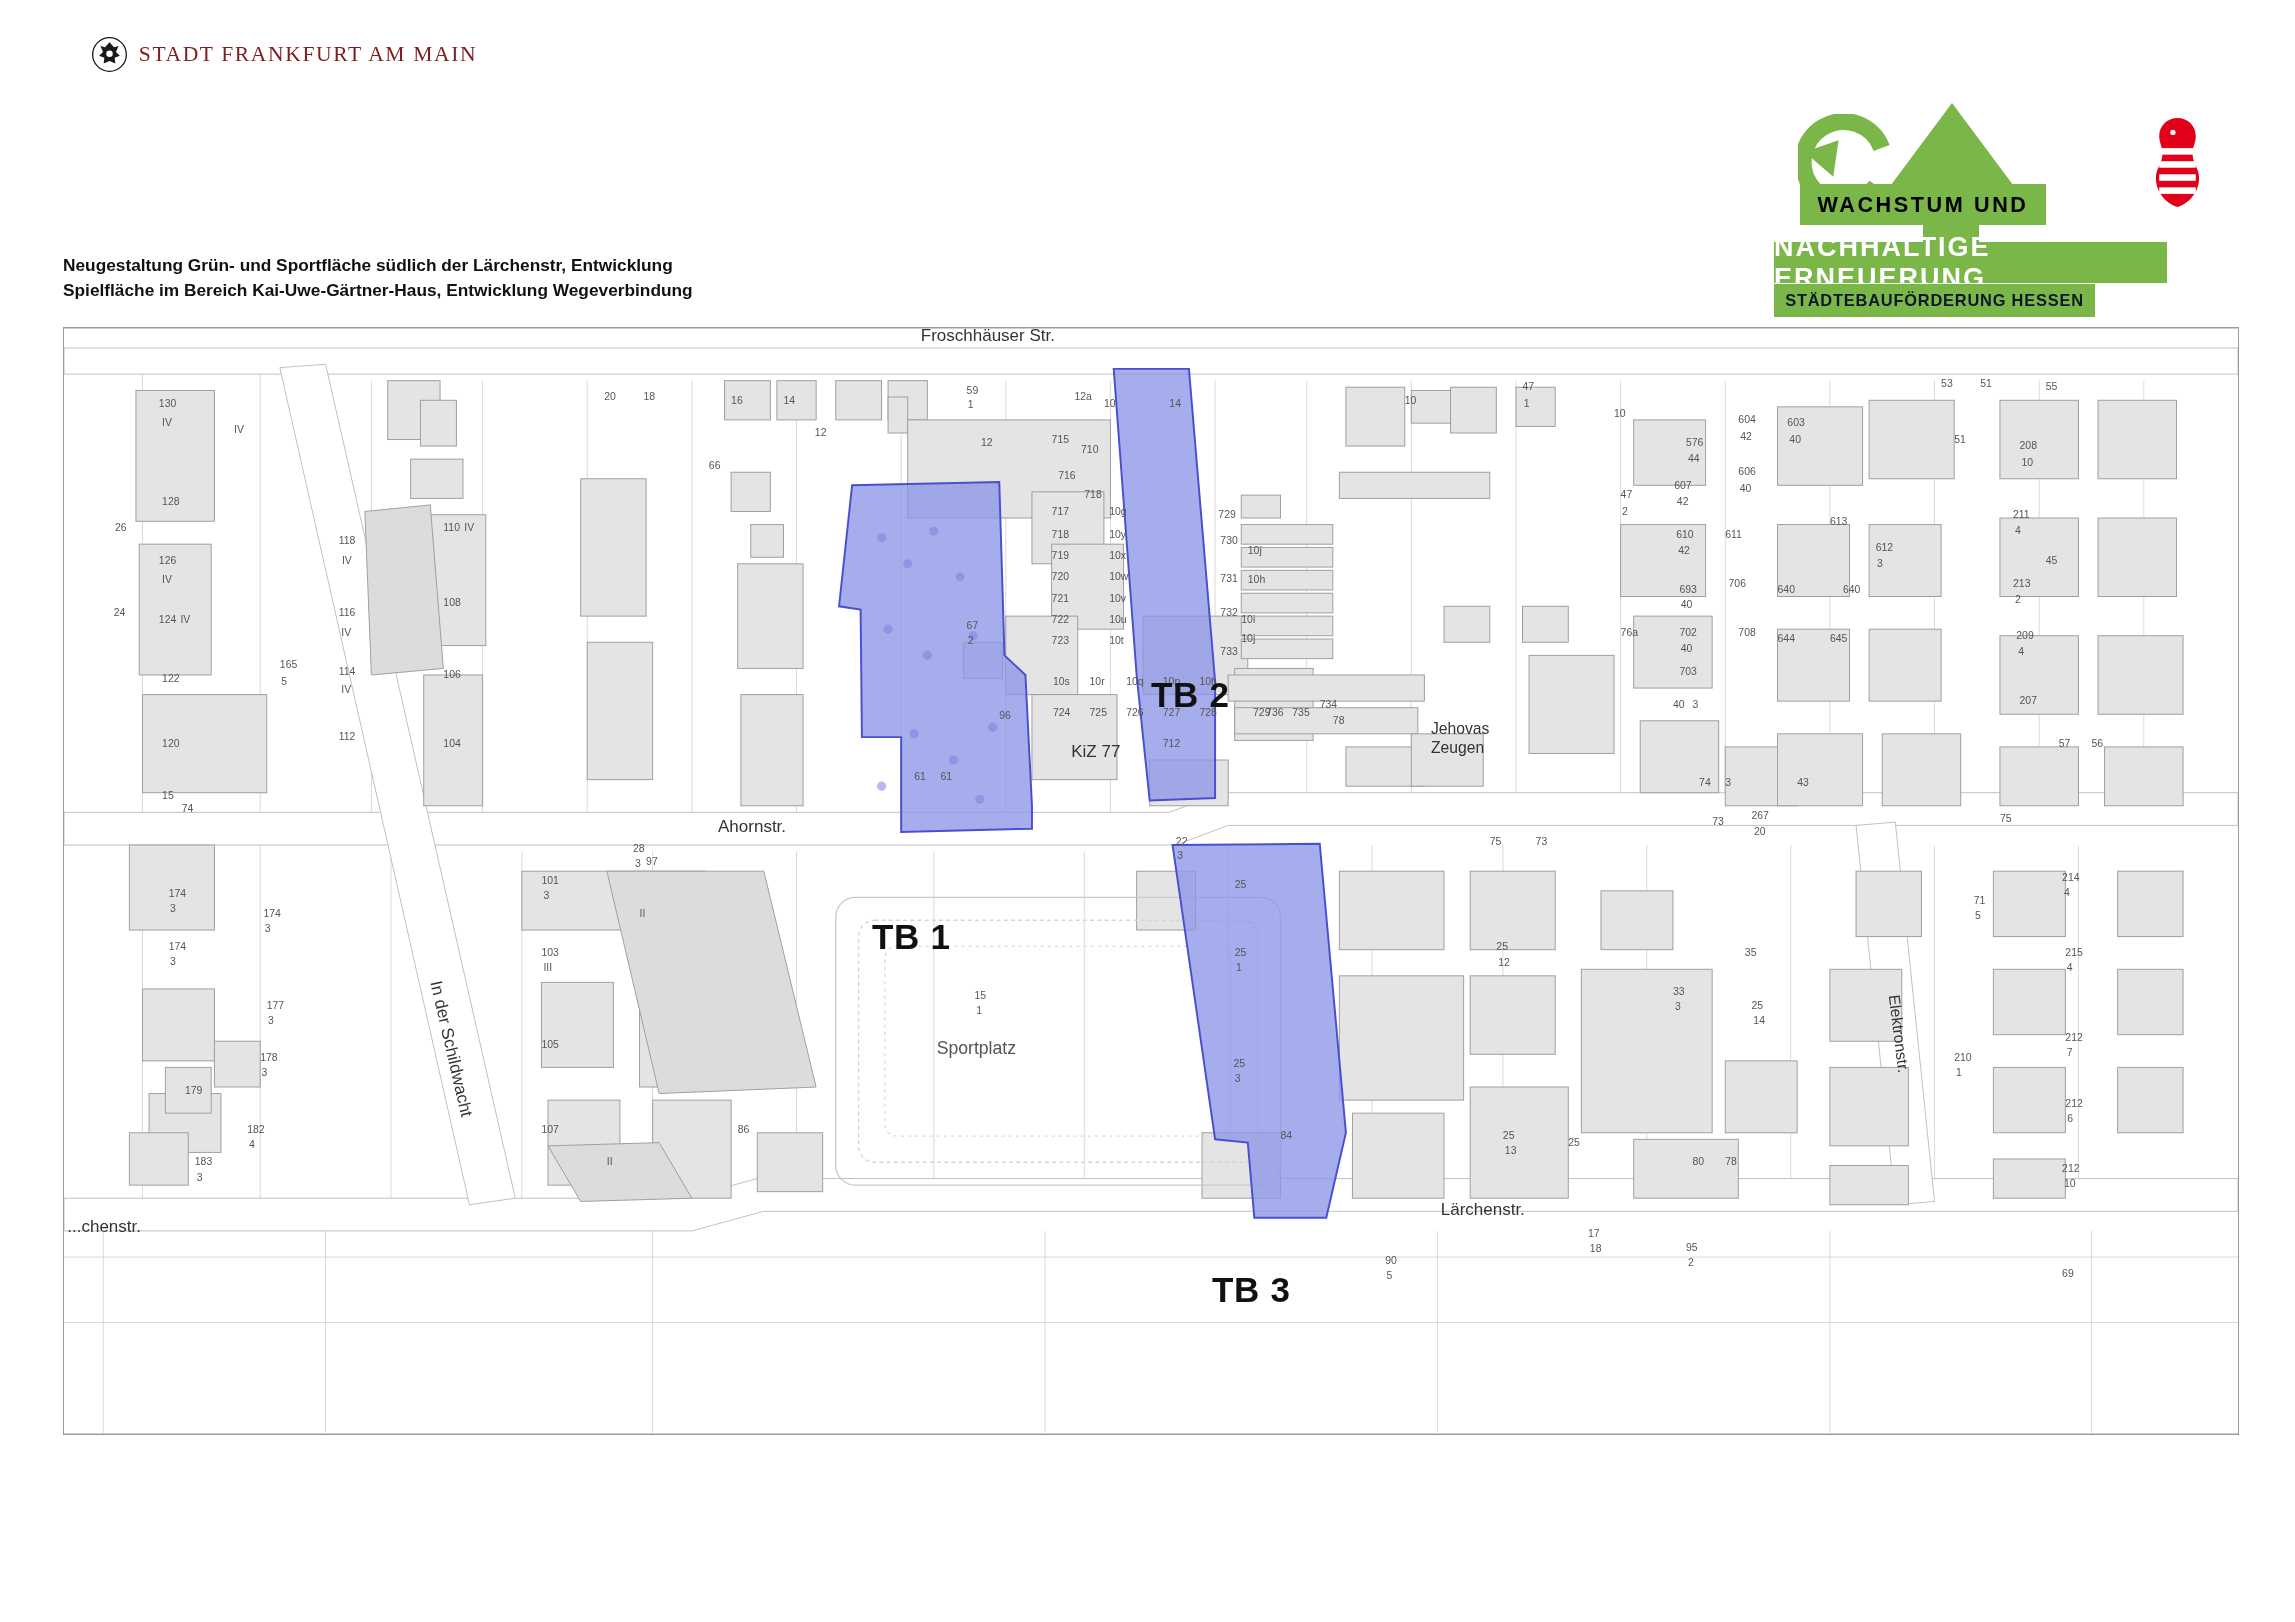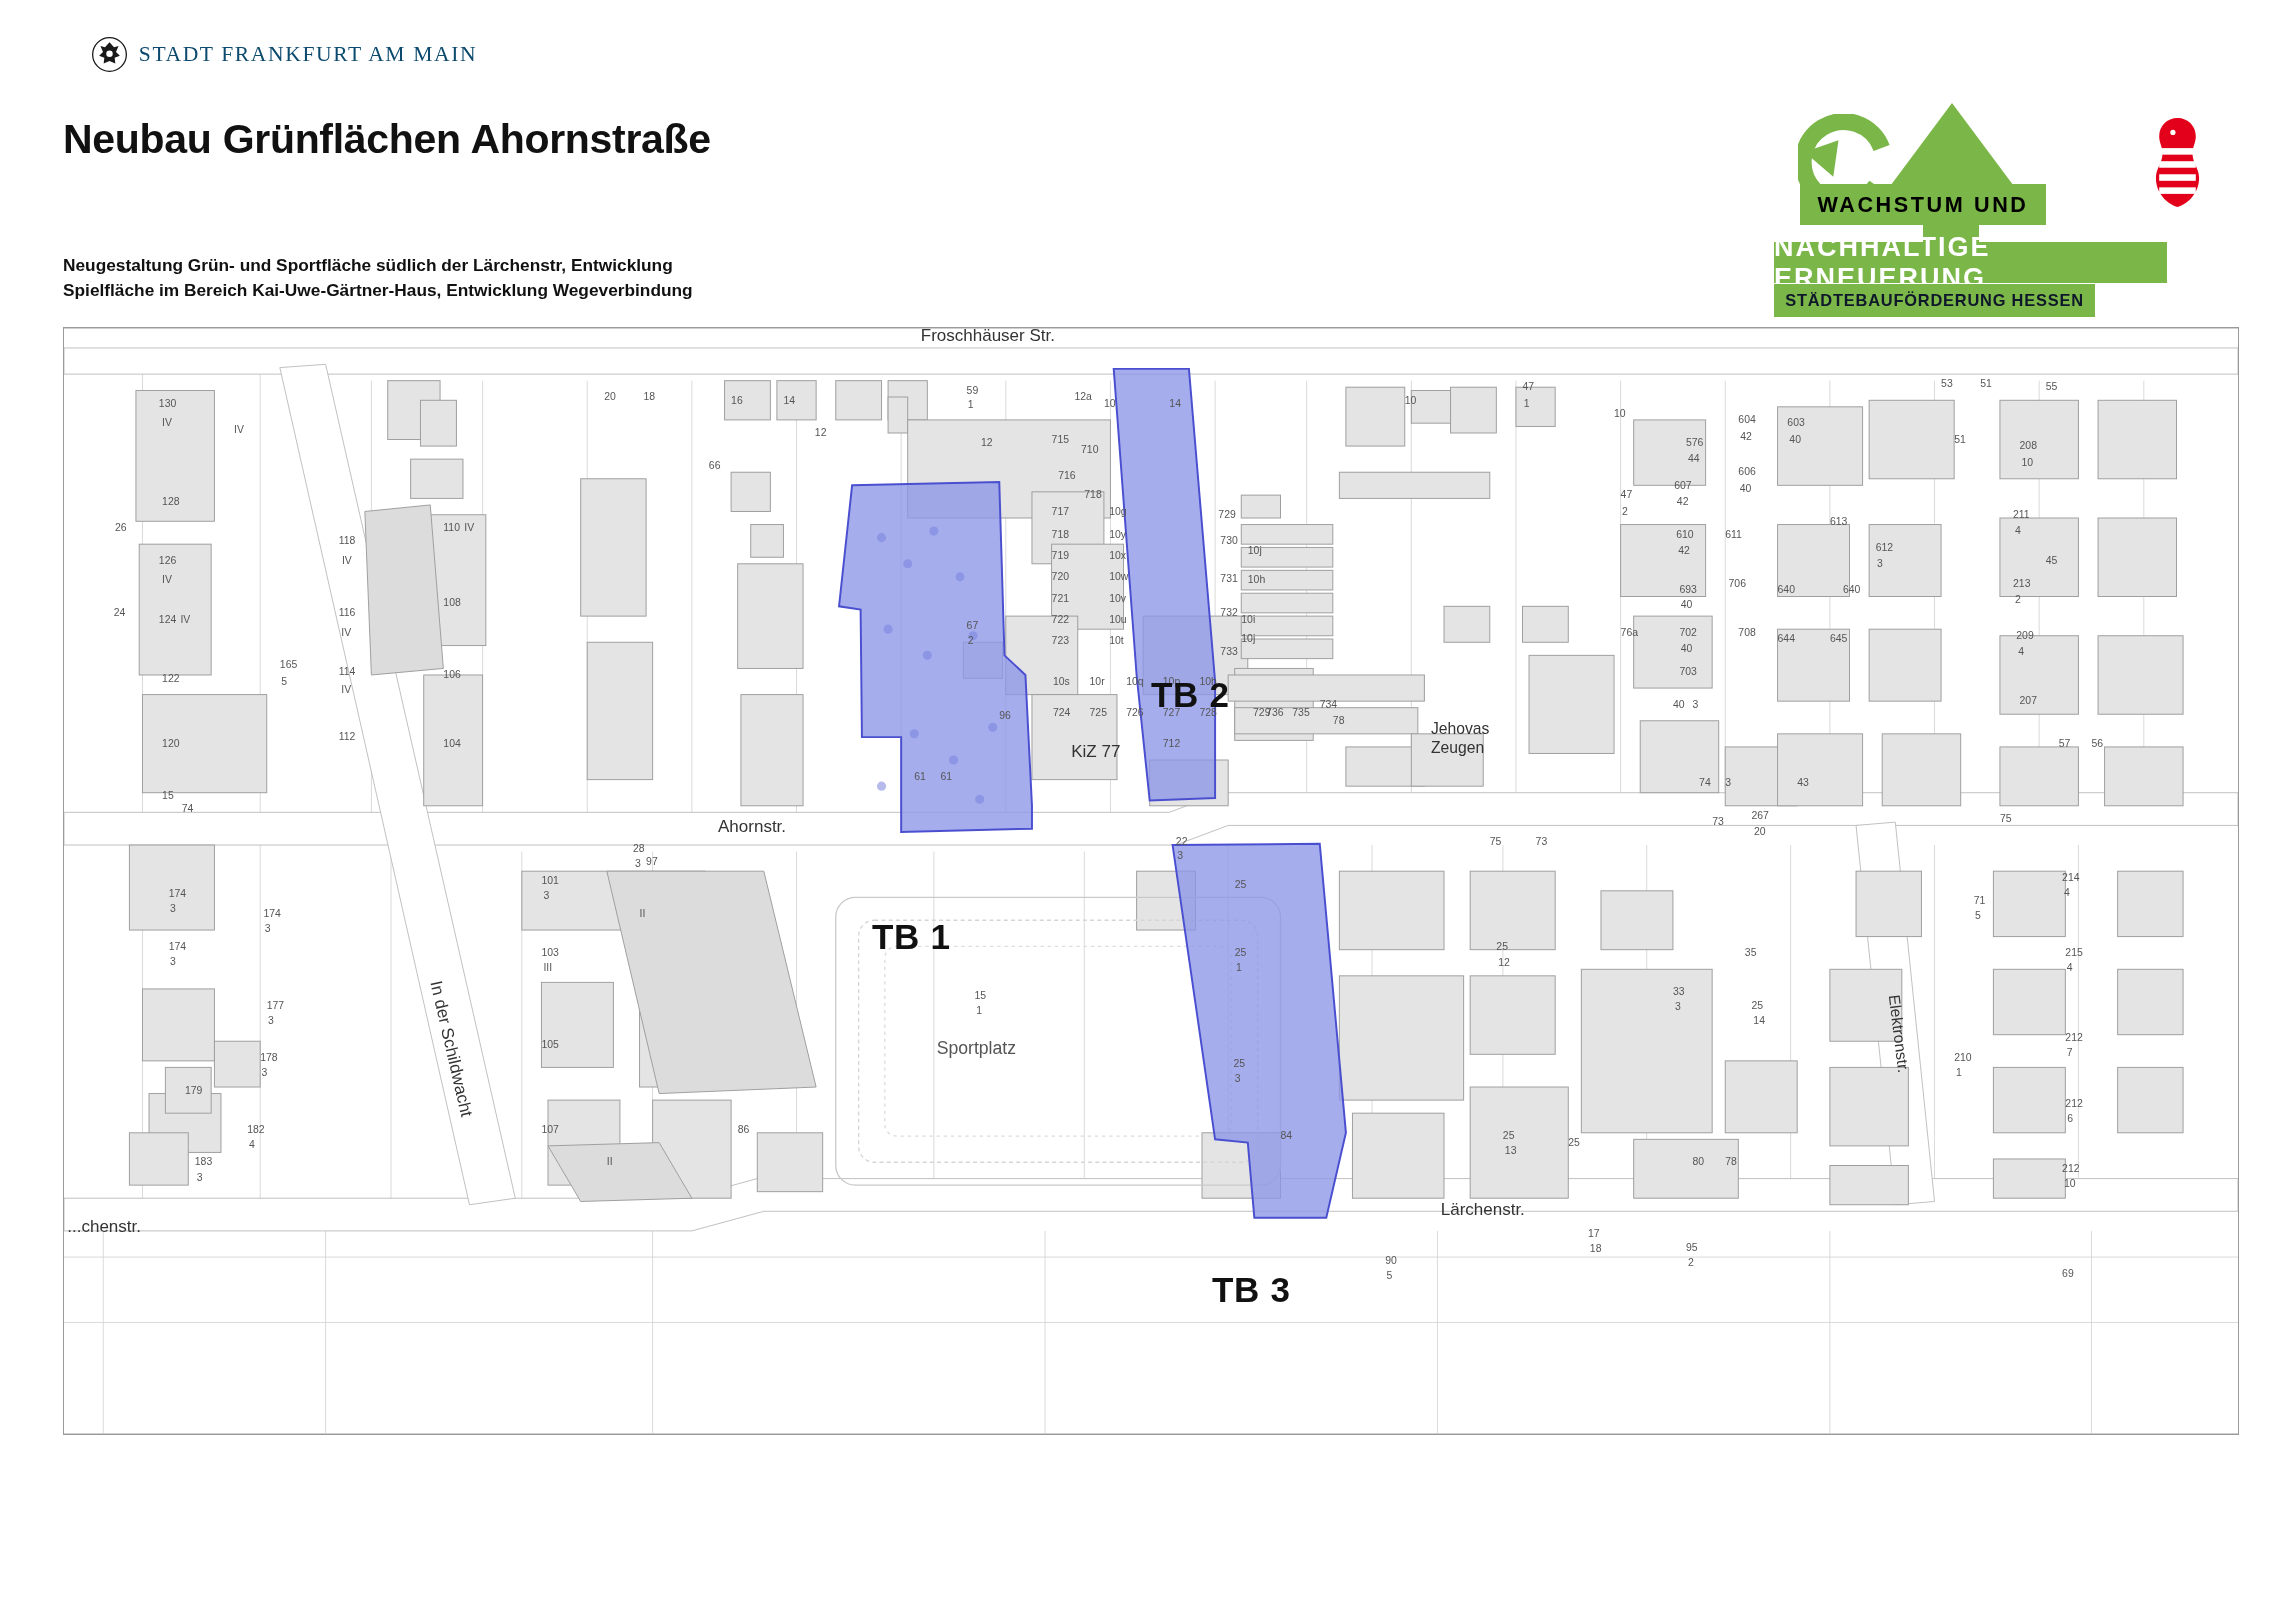--- a/index.html
+++ b/index.html
@@ -33,21 +33,21 @@
     gap: 11.8px;
   }
   #city-logo .crest {
     width: 35px;
     height: 41px;
   }
   #city-logo .city-text {
     font-family: "Liberation Serif", serif;
     font-size: 21.6px;
     letter-spacing: 1.6px;
-    color: #0c4a6e;
+    color: #7f1d1d;
     white-space: nowrap;
   }
 
   #title-block {
     position: absolute;
     left: 63px;
     top: 116px;
   }
   #subtitle-top {
     font-size: 27px;
@@ -179,21 +179,20 @@
   <div id="city-logo">
     <svg class="crest" viewBox="0 0 54 62">
       <circle cx="27" cy="31" r="26" fill="none" stroke="#1a1a1a" stroke-width="2"></circle>
       <path d="M27 12 L20 20 L13 18 L17 27 L11 33 L19 36 L18 45 L27 41 L36 45 L35 36 L43 33 L37 27 L41 18 L34 20 Z" fill="#1a1a1a"></path>
       <circle cx="27" cy="30" r="5" fill="#ffffff"></circle>
     </svg>
     <div class="city-text">STADT FRANKFURT AM MAIN</div>
   </div>
 
   <div id="title-block">
-    <div id="main-title">Neubau Grünflächen Ahornstraße</div>
   </div>
 
   <div id="desc-block">
     <div>Neugestaltung Grün- und Sportfläche südlich der Lärchenstr, Entwicklung</div>
     <div>Spielfläche im Bereich Kai-Uwe-Gärtner-Haus, Entwicklung Wegeverbindung</div>
   </div>
 
   <div id="program-logo">
     <svg class="circ-arrow" viewBox="0 0 150 150">
       <path d="M128 52 A62 62 0 1 0 120 110" fill="none" stroke="#7ab648" stroke-width="26" stroke-linecap="butt"></path>

